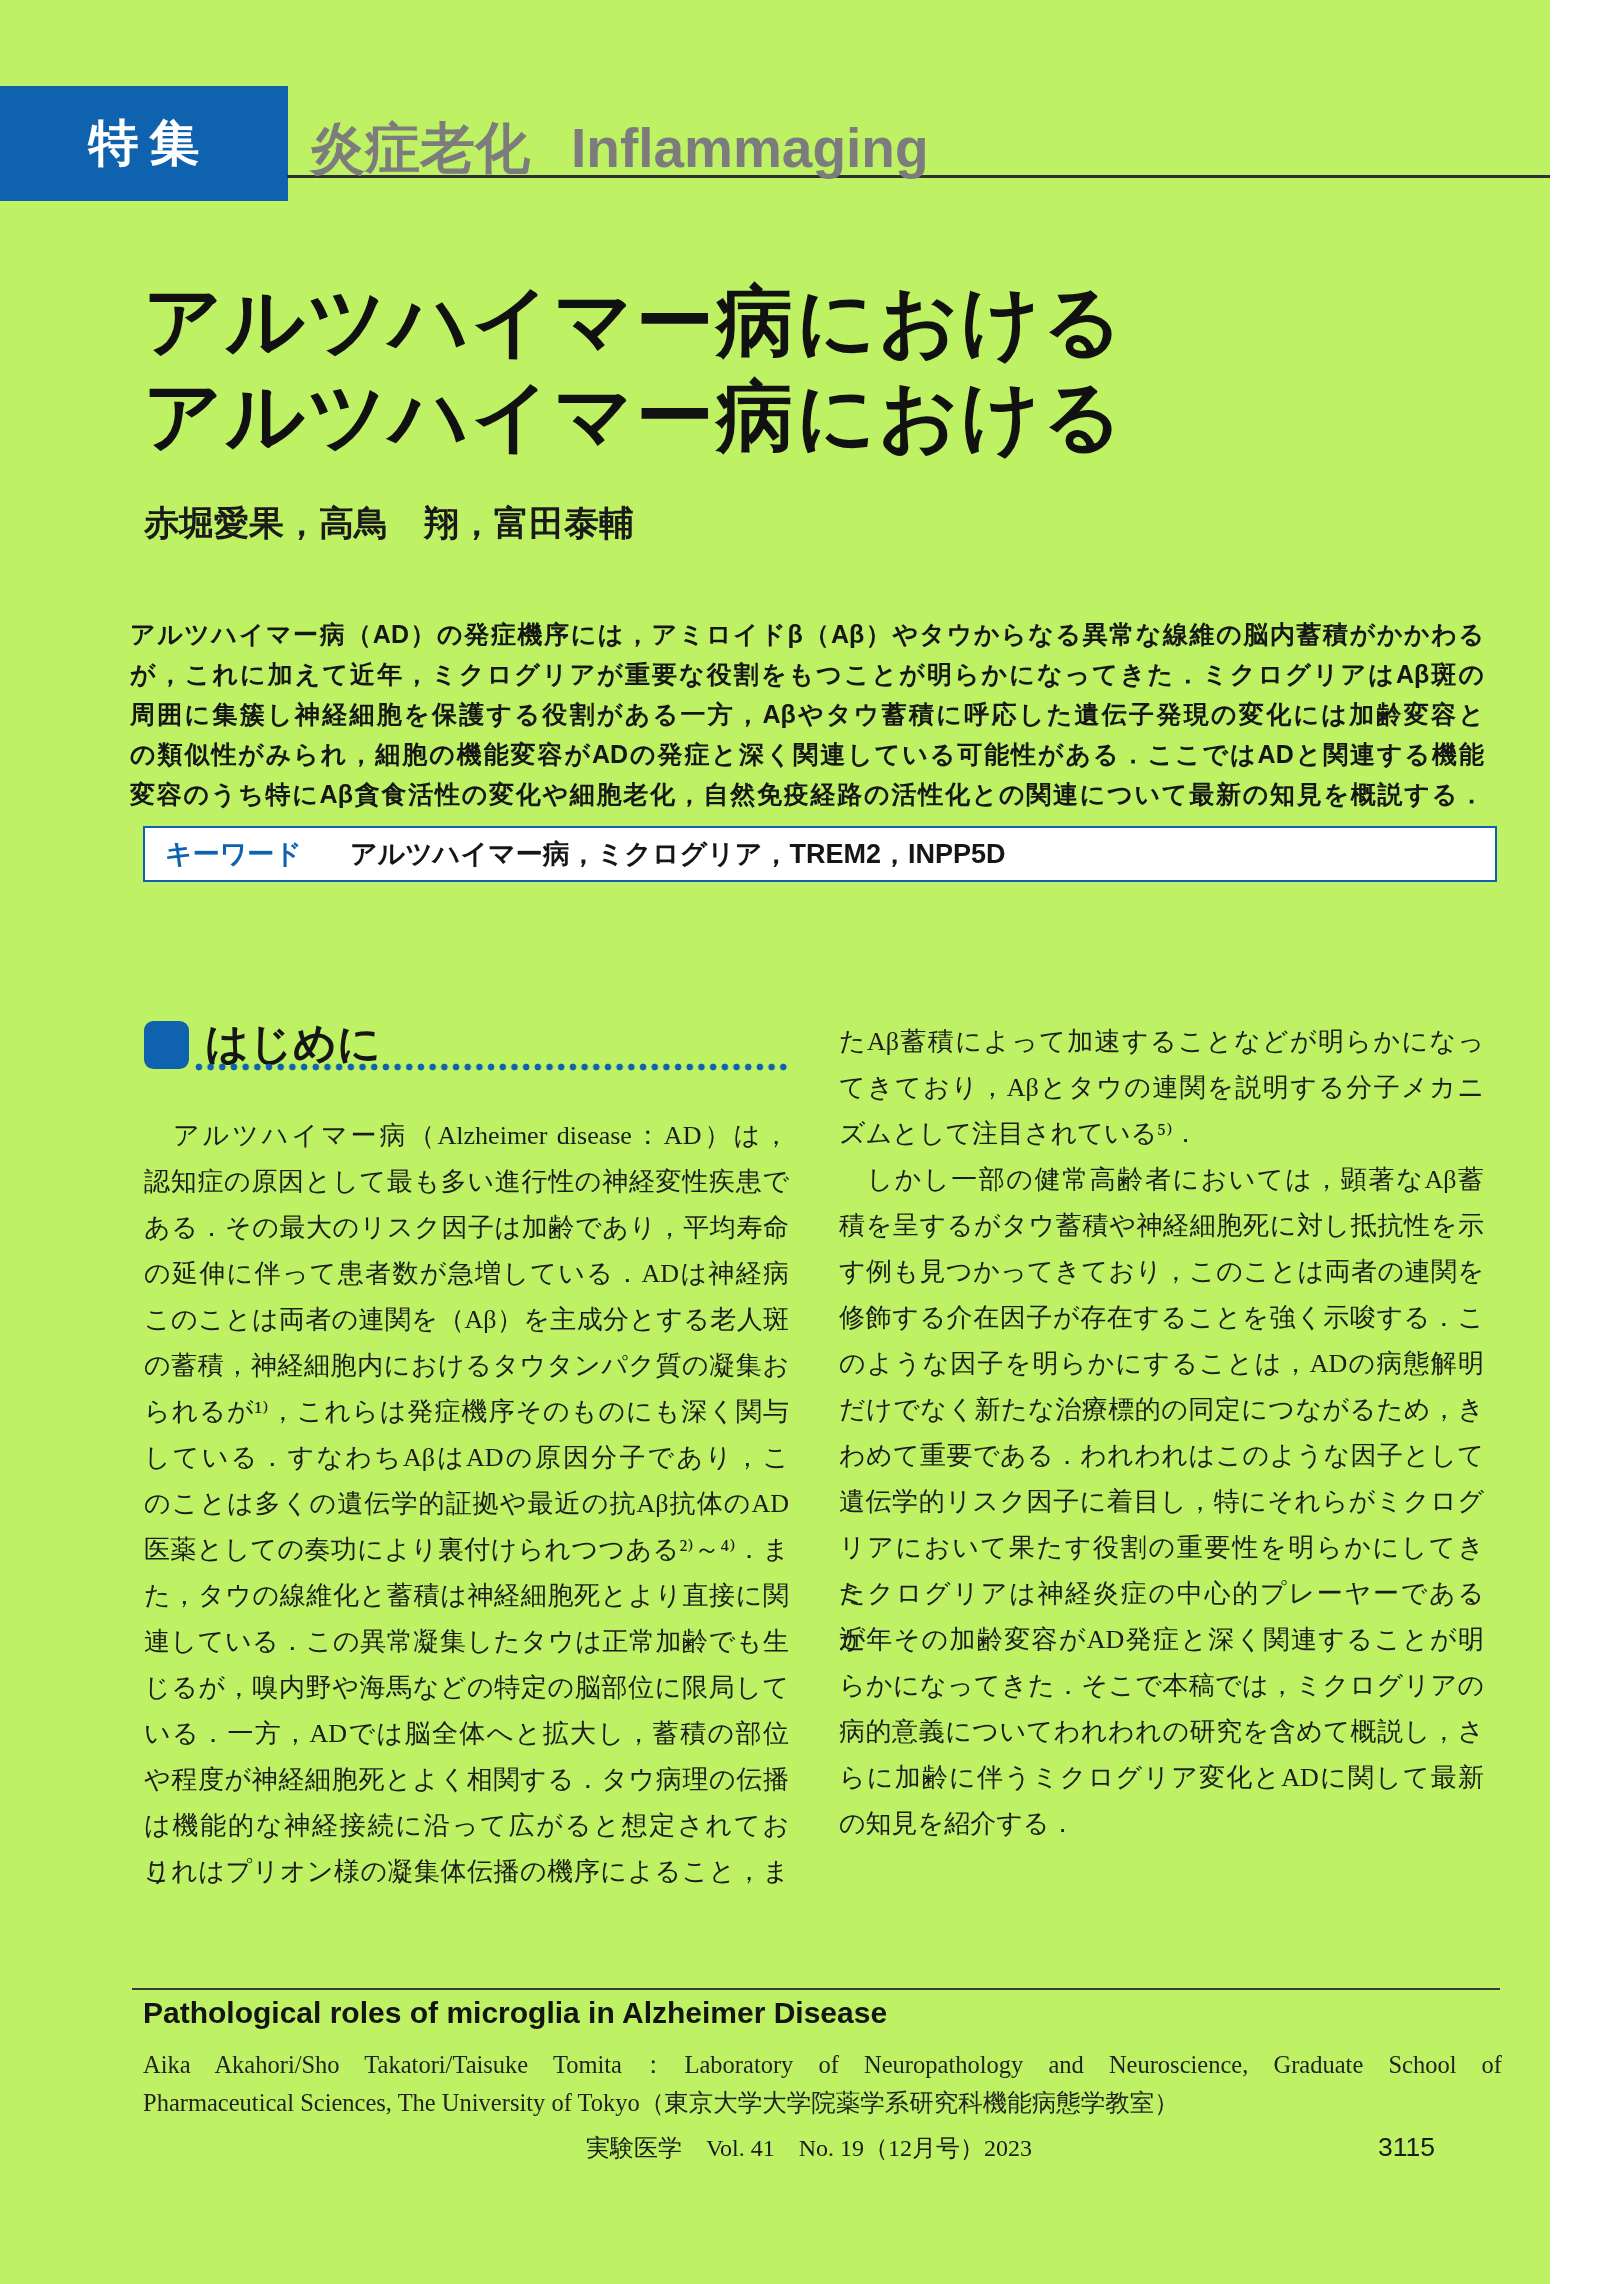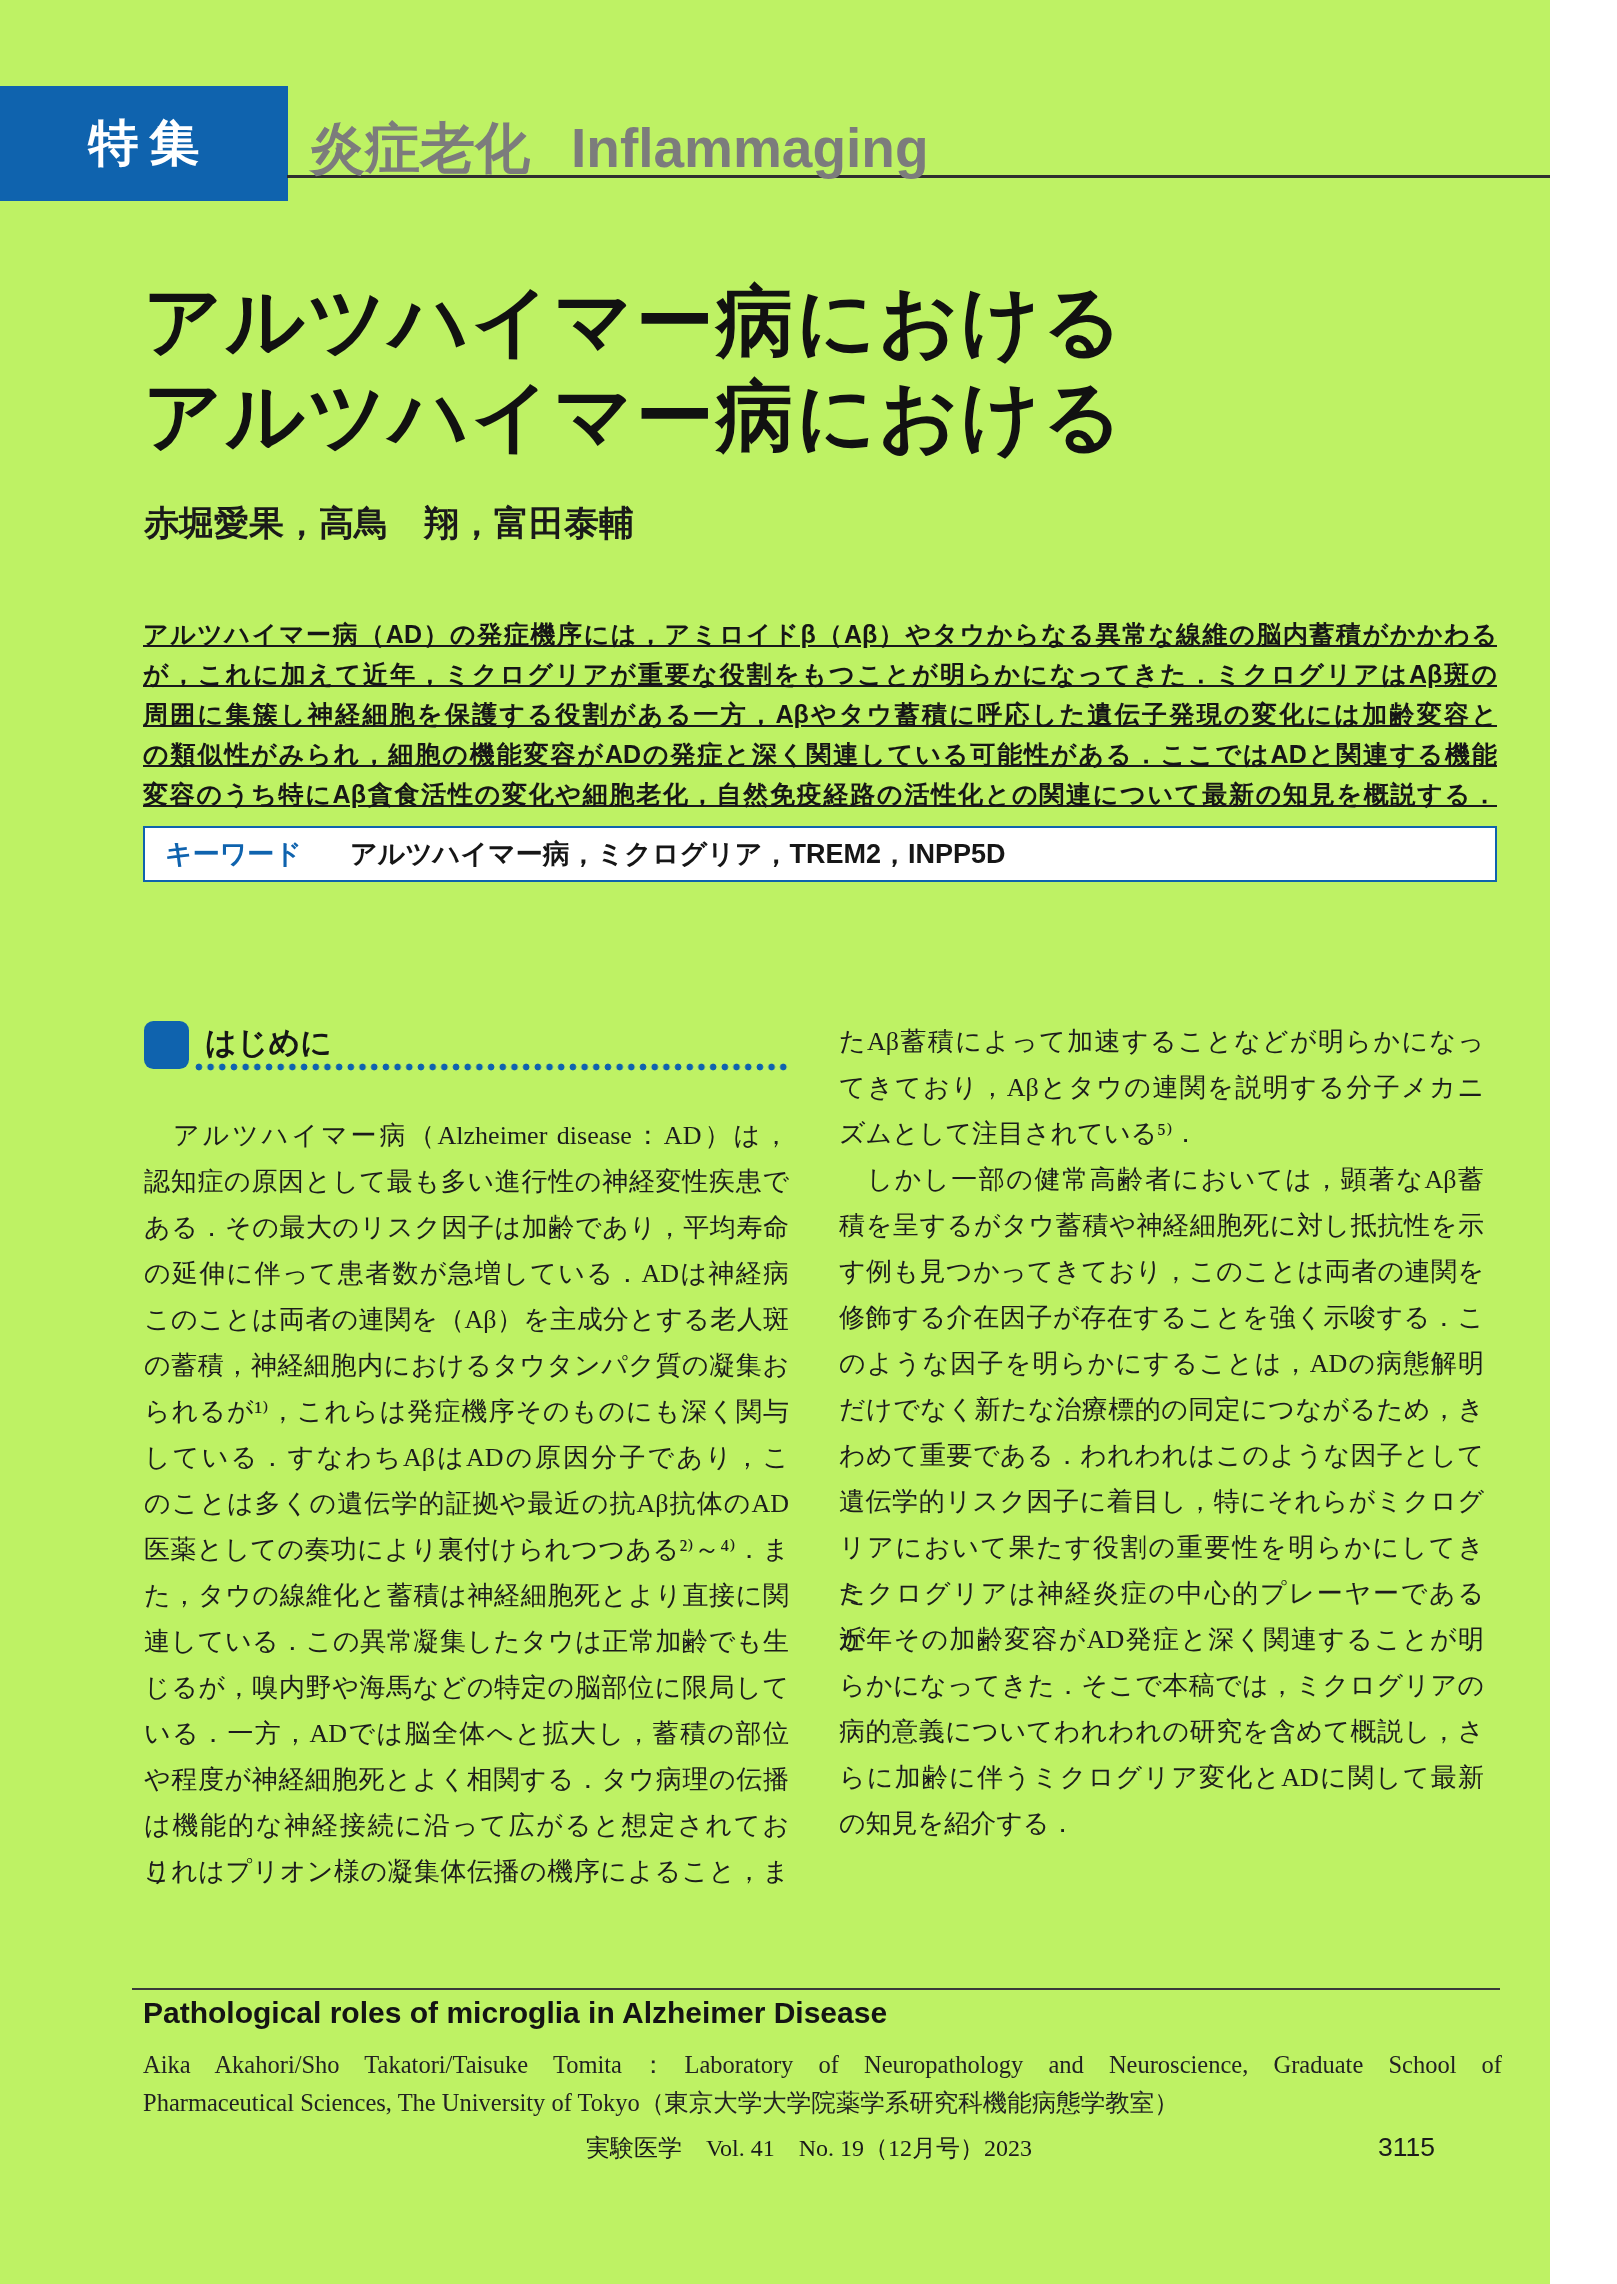--- a/index.html
+++ b/index.html
@@ -31,41 +31,41 @@
   .article-title{
     position:absolute;left:143px;top:274px;margin:0;
     font-size:78px;line-height:95px;font-weight:900;letter-spacing:2.3px;color:#111111;
     white-space:nowrap;
   }
   .authors{
     position:absolute;left:144px;top:500px;font-size:35px;font-weight:700;color:#1a1a1a;
     white-space:nowrap;
   }
   
-  .abstract{position:absolute;left:143px;top:614px;width:1354px;text-decoration:underline;}
+  .abstract{position:absolute;left:130px;top:614px;width:1354px;}
   .aline{
     height:40px;line-height:40px;font-size:25px;font-weight:700;color:#161616;
     text-align:justify;text-align-last:justify;text-justify:inter-character;
   }
   
   .keyword-box{
     position:absolute;left:143px;top:826px;width:1354px;height:56px;
     border:2.3px solid #0f63ae;box-sizing:border-box;
     display:flex;align-items:center;background:#ffffff;
   }
   .kw-label{margin-left:20px;color:#0f63ae;font-size:27px;font-weight:700;white-space:nowrap;}
   .kw-text{margin-left:48px;color:#161616;font-size:27px;font-weight:700;white-space:nowrap;}
   
   .section-heading{position:absolute;left:144px;top:1021px;width:645px;height:55px;}
   .sq{
     position:absolute;left:0;top:0;width:45px;height:48px;border-radius:9.4px;background:#0f63ae;
   }
   .sh-text{
     position:absolute;left:61px;top:0;height:44px;line-height:44px;
-    font-size:31px;font-weight:700;color:#161616;white-space:nowrap;
+    font-size:43px;font-weight:700;color:#161616;white-space:nowrap;
   }
   .dots{
     position:absolute;left:51px;top:42px;width:594px;height:7.8px;
     background-image:radial-gradient(circle at 3.9px 3.9px,#0f63ae 3.1px,transparent 3.6px);
     background-size:11.7px 7.8px;background-repeat:repeat-x;
   }
   
   .col{position:absolute;width:645px;}
   .col-left{left:144px;top:1113px;}
   .col-right{left:839px;top:1019px;}

